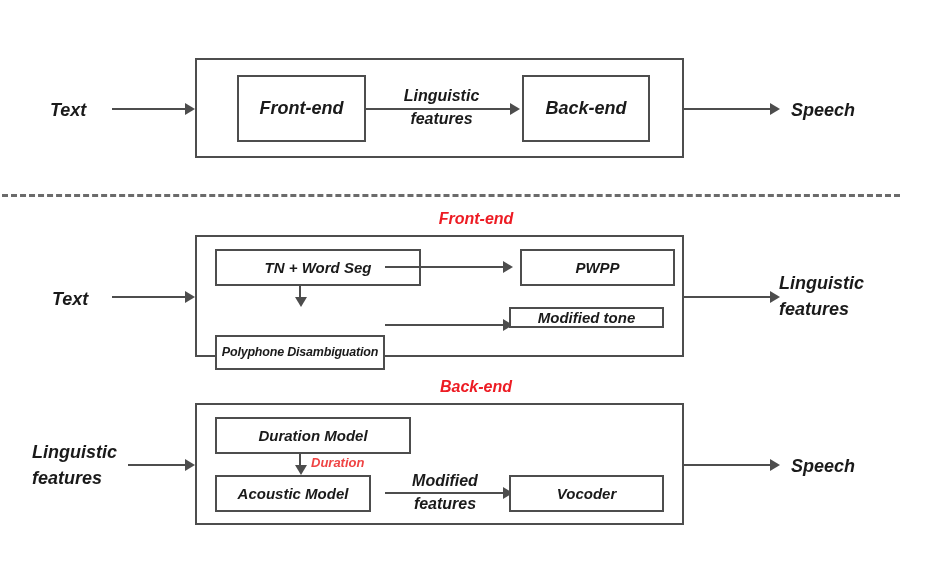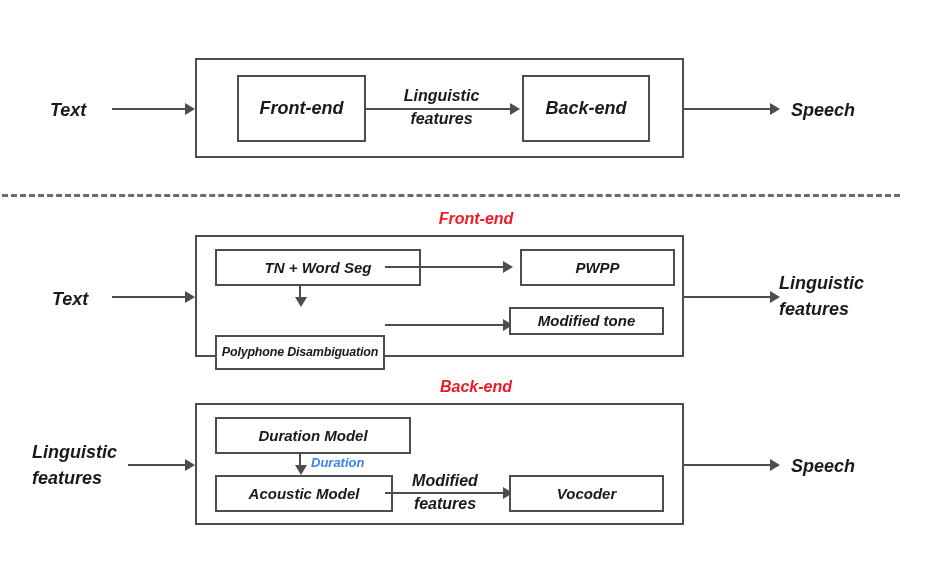--- a/index.html
+++ b/index.html
@@ -60,21 +60,21 @@
     font-weight: bold;
     color: #1a1a1a;
     line-height: 1.45;
     text-align: center;
     white-space: pre-line;
   }
   .tiny-label {
     position: absolute;
     font-size: 13px;
     font-weight: bold;
-    color: #3b82f6;
+    color: #ef4444;
     white-space: nowrap;
   }
   .section-title {
     position: absolute;
     font-size: 16px;
     font-weight: bold;
     text-align: center;
     width: 100%;
     left: 0;
   }
@@ -158,21 +158,21 @@
     <div class="inner-box fs13" style="left:215px; top:307px; width:170px; height:35px;">Polyphone Disambiguation</div>
 
     <div class="h-line" style="left:385px; top:266px; width:120px;"></div>
     <div class="arrow-r" style="left:503px; top:261px;"></div>
 
     <div class="h-line" style="left:385px; top:324px; width:120px;"></div>
     <div class="arrow-r" style="left:503px; top:319px;"></div>
 
     <div class="inner-box fs15" style="left:520px; top:249px; width:155px; height:37px;">PWPP</div>
 
-    <div class="inner-box fs15" style="left:509px; top:307px; width:155px; height:28px;">Modified tone</div>
+    <div class="inner-box fs15" style="left:509px; top:307px; width:155px; height:21px;">Modified tone</div>
 
     <div class="h-line" style="left:684px; top:296px; width:88px;"></div>
     <div class="arrow-r" style="left:770px; top:291px;"></div>
     <div class="io-label" style="left:779px; top:270px;">Linguistic
 features</div>
   </div>
 
   <div>
 
     <div class="section-title" style="top:378px; color:#ED1C24;">Back-end</div>
@@ -183,21 +183,21 @@
     <div class="arrow-r" style="left:185px; top:459px;"></div>
 
     <div class="outer-box" style="left:195px; top:403px; width:489px; height:122px;"></div>
 
     <div class="inner-box fs15" style="left:215px; top:417px; width:196px; height:37px;">Duration Model</div>
 
     <div class="v-line" style="left:299px; top:454px; height:13px;"></div>
     <div class="arrow-d" style="left:295px; top:465px;"></div>
     <div class="tiny-label" style="left:311px; top:455px;">Duration</div>
 
-    <div class="inner-box fs15" style="left:215px; top:475px; width:178px; height:37px;">Acoustic Model</div>
+    <div class="inner-box fs15" style="left:215px; top:475px; width:156px; height:37px;">Acoustic Model</div>
 
     <div class="h-line" style="left:385px; top:492px; width:120px;"></div>
     <div class="arrow-r" style="left:503px; top:487px;"></div>
     <div class="edge-label" style="left:389px; top:469px; width:112px;">Modified
 features</div>
 
     <div class="inner-box fs15" style="left:509px; top:475px; width:155px; height:37px;">Vocoder</div>
 
     <div class="h-line" style="left:684px; top:464px; width:88px;"></div>
     <div class="arrow-r" style="left:770px; top:459px;"></div>

